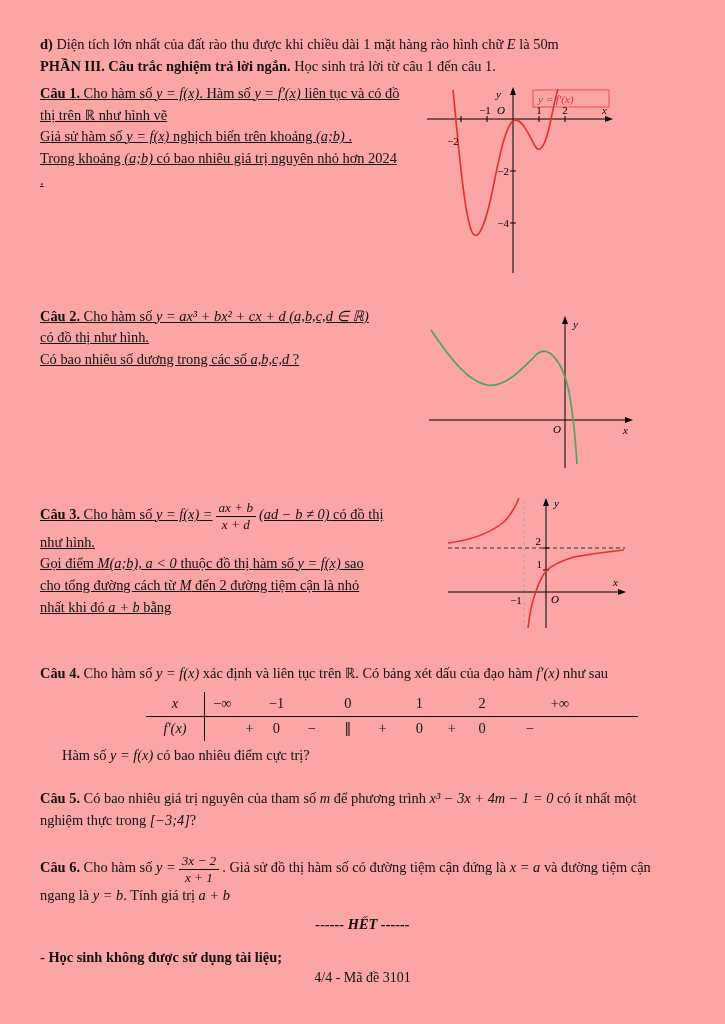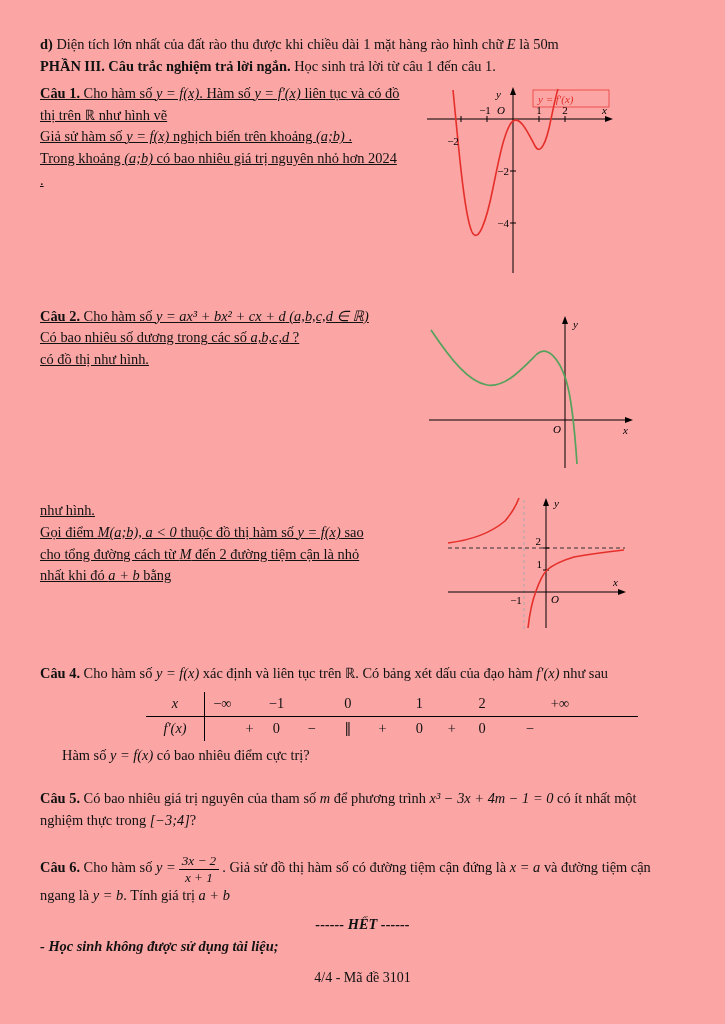--- a/index.html
+++ b/index.html
@@ -24,21 +24,21 @@
   .frac .num{border-bottom:1px solid #000;padding:0 3px;}
   .frac .den{padding:0 3px;}
   .xtable{width:492px;margin:7px 0 4px 106px;}
   .trow{display:flex;position:relative;height:24px;align-items:center;}
   .trow1{border-bottom:1px solid #000;}
   .thead{width:58px;text-align:center;font-style:italic;flex:0 0 auto;}
   .tvals{flex:1 1 auto;position:relative;height:100%;border-left:1px solid #000;}
   .tv{position:absolute;transform:translateX(-50%);top:1px;white-space:nowrap;}
   .indent{margin-left:22px;}
   .het{text-align:center;font-weight:bold;font-style:italic;margin-top:8px;}
-  .note{font-weight:bold;font-style:italic;}
+  .note{font-weight:bold;margin-top:11px;}
   .footer{position:absolute;left:0;right:0;bottom:36px;text-align:center;font-size:14px;}
   svg text{font-family:"Liberation Serif",serif;font-size:11px;}
   svg .it{font-style:italic;}
 </style>
 </head>
 <body>
 
 <div class="page">
 
   <p><b>d)</b><span> Diện tích lớn nhất của đất rào thu được khi chiều dài 1 mặt hàng rào hình chữ </span><span class="m">E</span><span> là </span><span>50m</span></p>
@@ -75,39 +75,43 @@
         <text x="28" y="60" text-anchor="middle">−2</text>
         <text x="84" y="90" text-anchor="end">−2</text>
         <text x="84" y="142" text-anchor="end">−4</text>
       </svg>
     </div>
   </div>
 
   <div class="qrow q2 sec">
     <div class="qtext">
       <p><b>Câu 2.</b><span> Cho hàm số </span><span class="m">y = ax³ + bx² + cx + d</span> <span class="m">(a,b,c,d ∈ ℝ)</span></p>
+      <p><span>có đồ thị như hình.</span></p>
       <p><span>Có bao nhiêu số dương trong các số </span><span class="m">a,b,c,d</span><span> ?</span></p>
-      <p><span>có đồ thị như hình.</span></p>
     </div>
     <div class="qgraph">
       <svg width="215" height="160" viewBox="0 0 215 160">
         <line x1="4" y1="108" x2="202" y2="108" stroke="#000"></line>
         <polygon points="200,105 208,108 200,111" fill="#000"></polygon>
         <line x1="140" y1="156" x2="140" y2="10" stroke="#000"></line>
         <polygon points="137,12 140,4 143,12" fill="#000"></polygon>
         <path d="M 6 18 C 26 48, 44 70, 62 73 C 80 76, 96 58, 112 42 C 122 33, 134 46, 141 68 C 147 87, 150 122, 152 152" fill="none" stroke="#55a25c" stroke-width="1.7"></path>
         <text x="148" y="16" class="it">y</text>
         <text x="203" y="122" class="it" text-anchor="end">x</text>
         <text x="136" y="121" class="it" text-anchor="end">O</text>
       </svg>
     </div>
   </div>
 
   <div class="qrow q3 sec">
     <div class="qtext">
+      <p><b>Câu 3.</b><span> Cho hàm số </span><span class="m">y = f(x) =</span><span class="frac">
+            <span class="num">ax + b</span>
+            <span class="den">x + d</span>
+          </span><span class="m">(ad − b ≠ 0)</span><span> có đồ thị</span></p>
       <p><span>như hình.</span></p>
       <p><span>Gọi điểm </span><span class="m">M(a;b), a &lt; 0</span><span> thuộc đồ thị hàm số </span><span class="m">y = f(x)</span><span> sao</span></p>
       <p><span>cho tổng đường cách từ </span><span class="m">M</span><span> đến 2 đường tiệm cận là nhỏ</span></p>
       <p><span>nhất khi đó </span><span class="m">a + b</span><span> bằng</span></p>
     </div>
     <div class="qgraph">
       <svg width="185" height="140" viewBox="0 0 185 140">
         <line x1="80" y1="6" x2="80" y2="136" stroke="#aaaaaa" stroke-dasharray="3,3"></line>
         <line x1="4" y1="54" x2="181" y2="54" stroke="#333" stroke-dasharray="4,3"></line>
         <line x1="4" y1="98" x2="176" y2="98" stroke="#000"></line>

